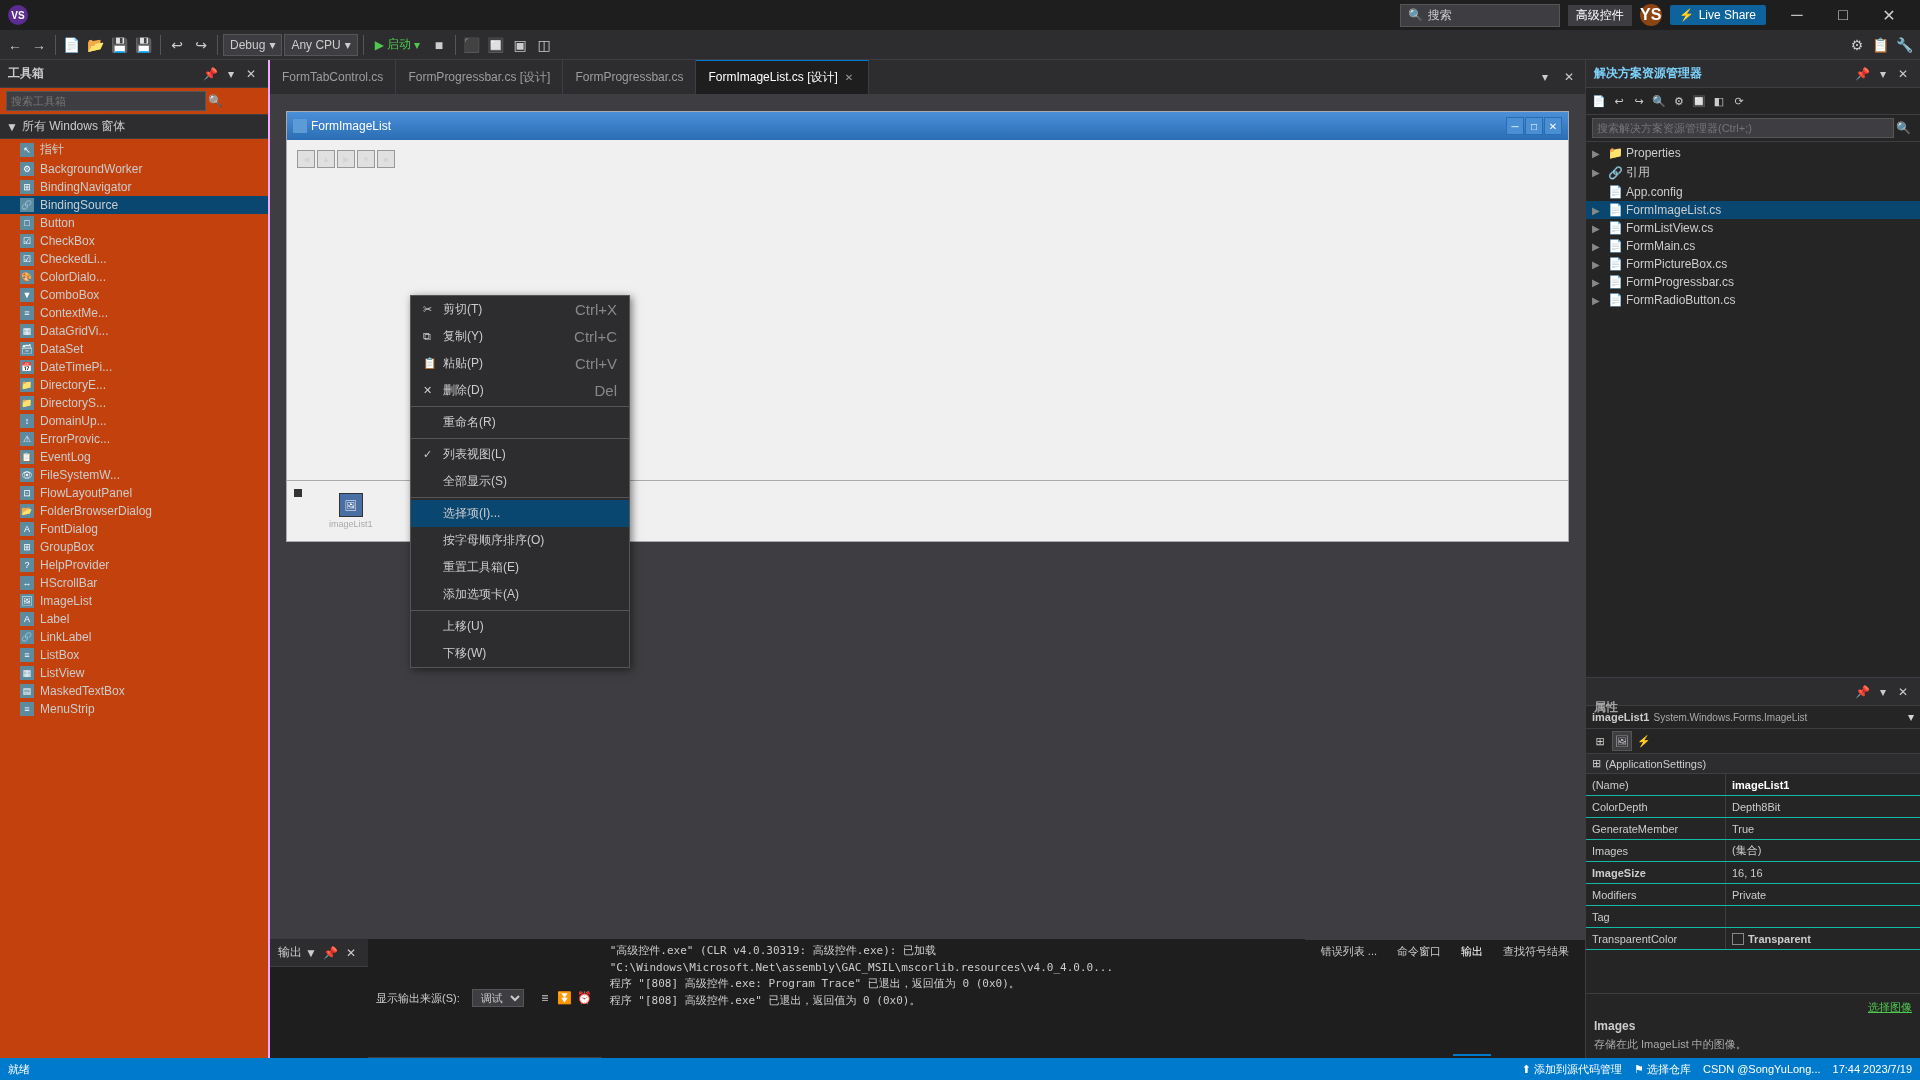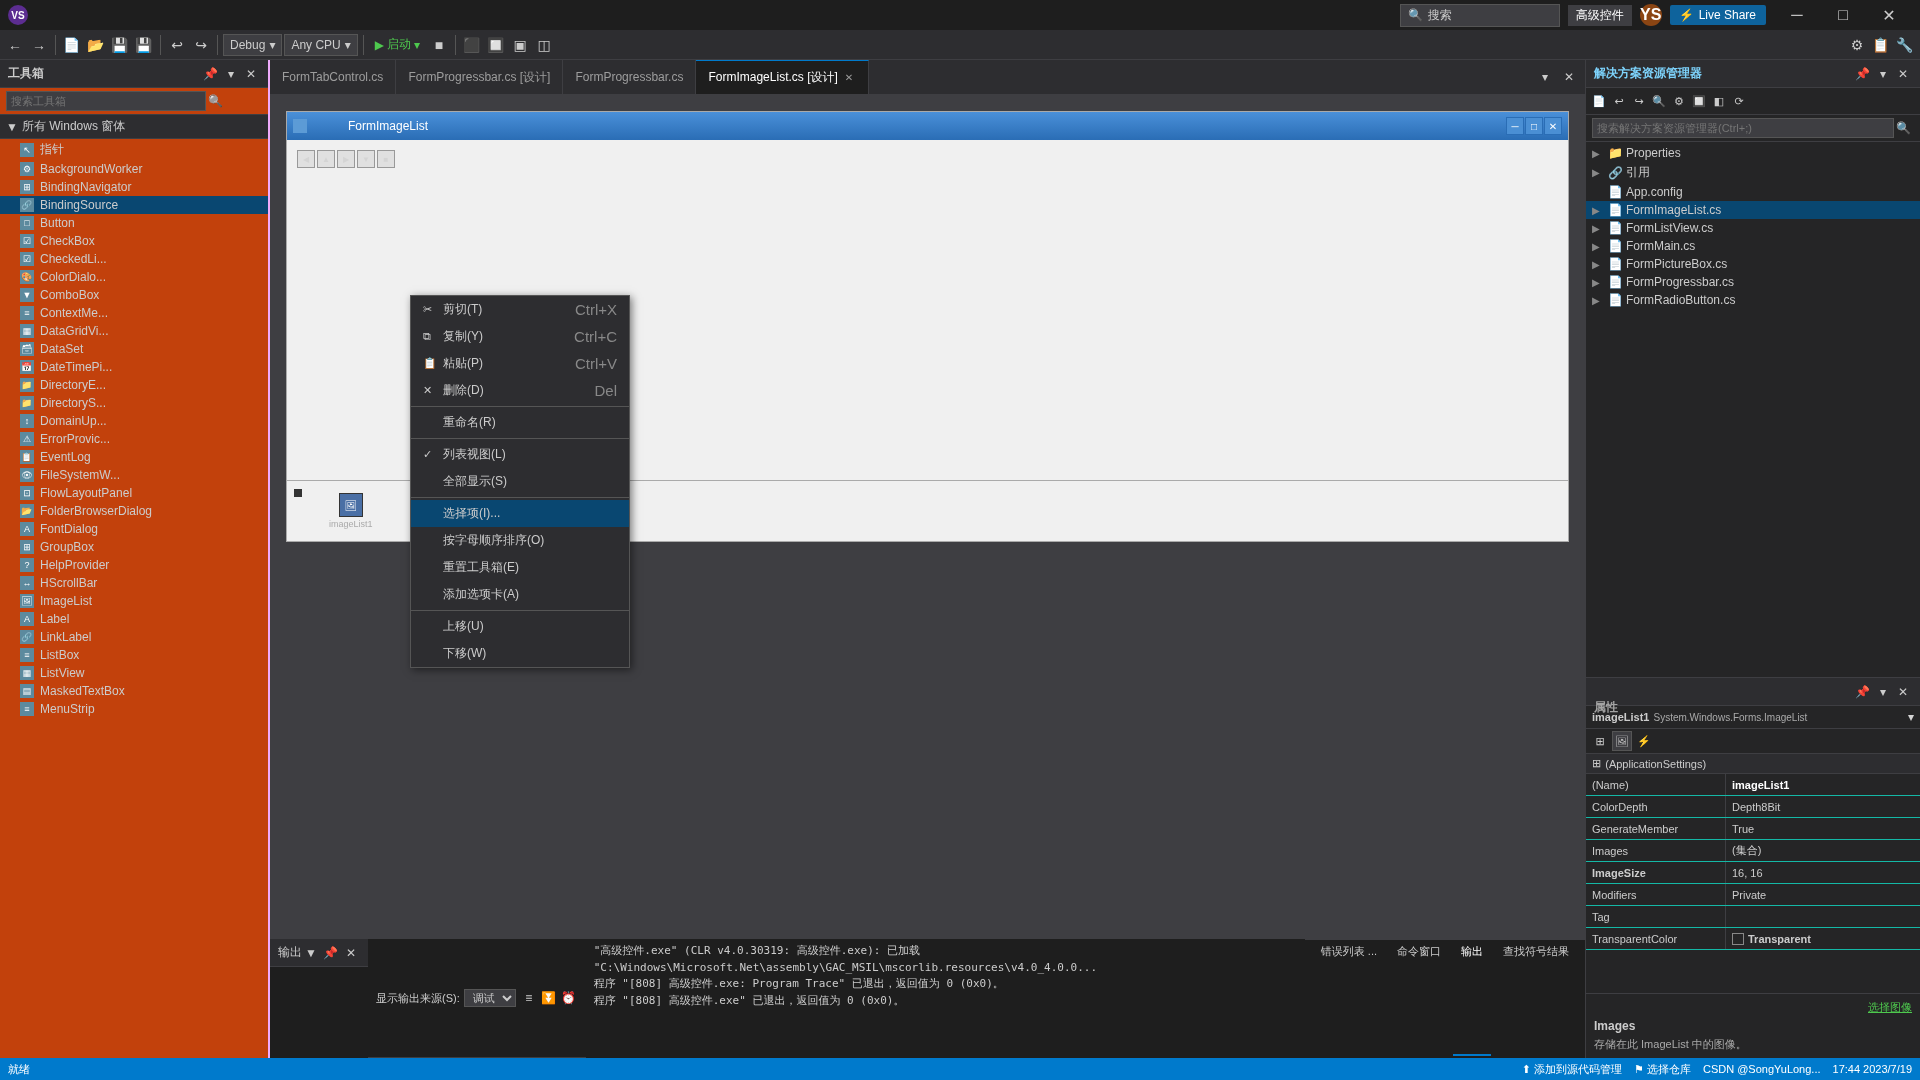--- a/index.html
+++ b/index.html
@@ -312,21 +312,21 @@
       height: 28px;
     }
     .output-title { font-size: 12px; color: #ccc; }
     .output-actions { display: flex; gap: 2px; align-items: center; }
     .output-action-btn {
       width: 18px; height: 18px;
       display: flex; align-items: center; justify-content: center;
       color: #ccc; cursor: pointer; font-size: 12px;
     }
     .output-source {
-      display: flex; align-items: center; gap: 4px;
+      display: flex; align-items: center; gap: 12px;
       padding: 8px 8px;
       border-bottom: 1px solid #3e3e42;
       font-size: 11px; color: #ccc;
     }
     .output-source-select {
       background: #3e3e42; border: 1px solid #555;
       color: #ccc; padding: 1px 4px; font-size: 11px; height: 18px;
     }
     .output-content {
       flex: 1; padding: 4px 8px; overflow-y: auto;
@@ -771,21 +771,21 @@
         <div class="tabs-action-btn">▾</div>
         <div class="tabs-action-btn">✕</div>
       </div>
     </div>
 
     <div class="designer-wrapper" style="position:relative; flex:1; display:flex; flex-direction:column;">
 
       <div style="margin: 16px 16px 0 16px; background: #f0f0f0; border: 1px solid #aaa; position:relative;">
 
         <div class="form-titlebar">
-          <div style="display:flex; align-items:center;gap:37px;">
+          <div style="display:flex; align-items:center;">
             <div class="form-title-icon"></div>
             <span>FormImageList</span>
           </div>
           <div class="form-win-btns">
             <div class="form-win-btn">─</div>
             <div class="form-win-btn">□</div>
             <div class="form-win-btn">✕</div>
           </div>
         </div>
 

